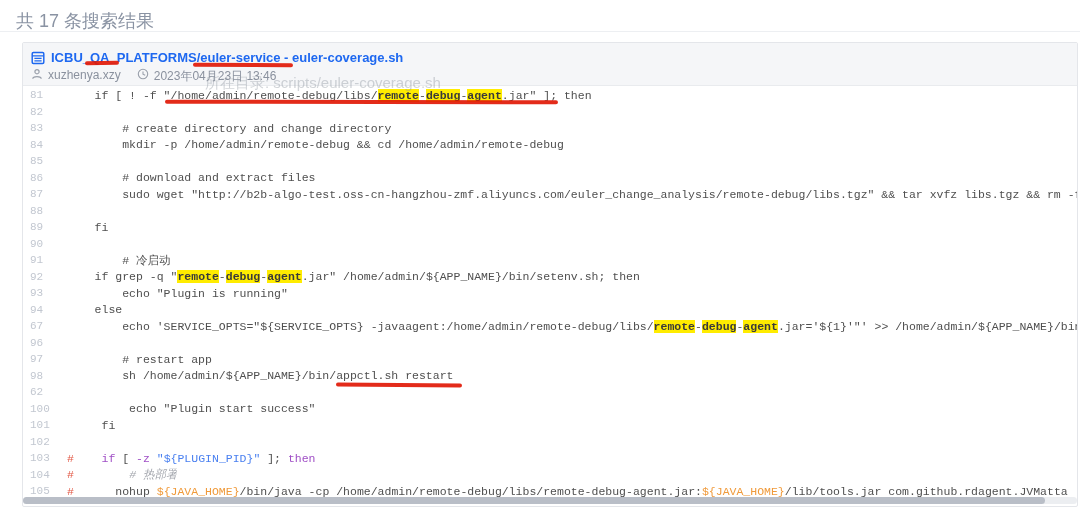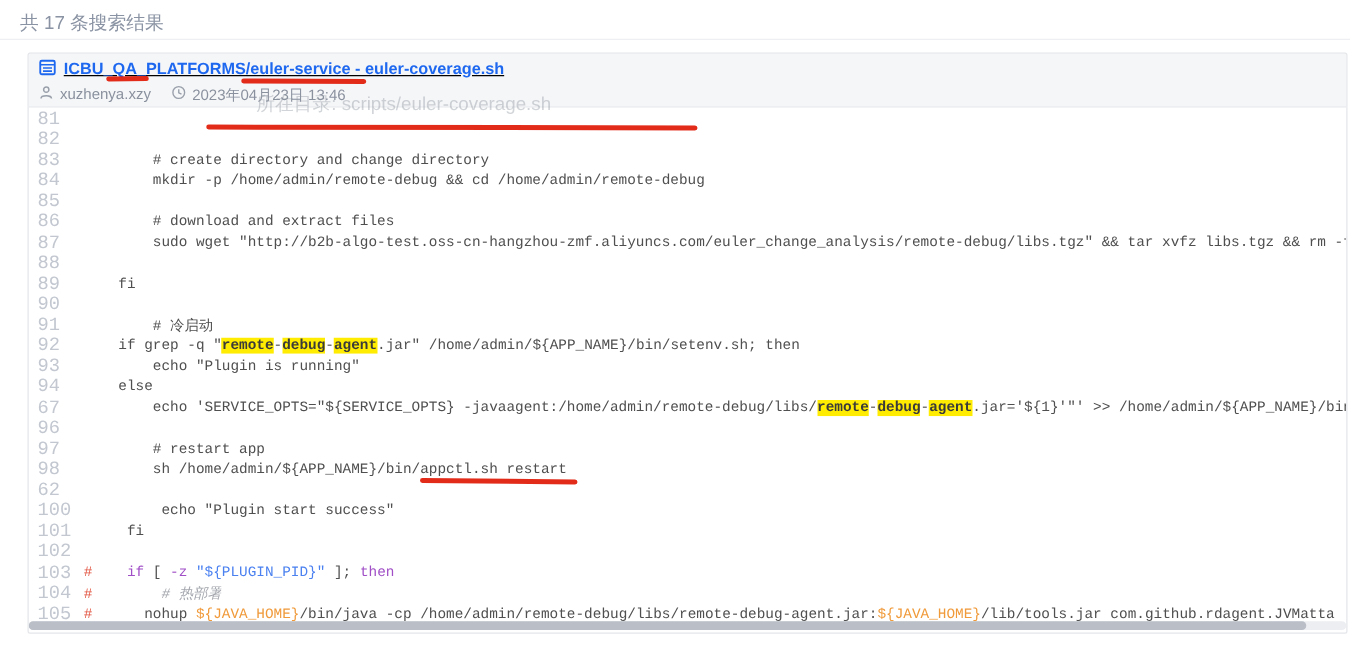--- a/index.html
+++ b/index.html
@@ -1,42 +1,42 @@
 <!DOCTYPE html>
 <html><head>
 <meta charset="utf-8">
 <style>
   * { margin:0; padding:0; box-sizing:border-box; }
   html,body { width:1080px; height:516px; }
   body {
     position:relative; background:#ffffff; overflow:hidden;
     font-family:"Liberation Sans","DejaVu Sans",sans-serif;
   }
-  .results-summary { position:absolute; top:9px; left:16px; font-size:15px; color:#8a93a3; }
+  .results-summary { position:absolute; top:9px; left:16px; font-size:18px; color:#8a93a3; }
   .top-divider { position:absolute; top:31px; left:0; width:1080px; height:1px; background:#edeff2; }
 
   .card {
     position:absolute; left:22px; top:42px; width:1056px; height:465px;
     border:1px solid #e4e6ea; border-radius:2px; background:#ffffff; overflow:hidden;
   }
   .card-header {
     height:43px; background:#f5f6f8; border-bottom:1px solid #e9ebee; padding:4px 8px 0 8px;
   }
-  .title-row { display:flex; align-items:flex-start; height:21px; gap:6px; cursor:pointer;text-decoration:underline; }
+  .title-row { display:flex; align-items:center; height:21px; gap:6px; cursor:pointer; }
   .result-title { color:#1e68f0; font-weight:bold; font-size:13px; white-space:nowrap; }
   .meta-row { display:flex; align-items:flex-start; height:17px; gap:5px; color:#8a919e; font-size:12px; }
   .meta-sep { width:6px; }
   .icon { display:inline-flex; align-items:center; justify-content:center; flex:none; }
 
   .code-area { position:relative; padding-top:1px; }
   .code-line { display:flex; height:16.5px; align-items:center; overflow:hidden; }
   .ln {
     flex:none; width:36px; padding-right:0; text-align:left; padding-left:7px;
     font-family:"Liberation Mono","DejaVu Sans Mono",monospace;
-    font-size:15px; color:#c2c7d0;
+    font-size:11px; color:#c2c7d0;
   }
   .lc {
     margin-left:8px; white-space:pre; overflow:hidden;
     font-family:"Liberation Mono","DejaVu Sans Mono",monospace;
     font-size:11.5px; color:#4f4f4f;
   }
   .sp   { color:#4f4f4f; }
   .sh   { background:#ffec00; color:#3a3a3a; font-weight:bold; }
   .shash{ color:#e25744; }
   .skw  { color:#a04fc6;text-align:center; }
@@ -92,20 +92,21 @@
           <path d="M6 3.4 L6 6.2 L8.2 7.3"></path>
         </svg>
       </span>
       <span>2023年04月23日 13:46</span>
     </div>
   </div>
 
   <div class="code-area">
       <div class="code-line">
         <span class="ln">81</span>
+        <pre class="lc"><span class="sp">    if [ ! -f "/home/admin/remote-debug/libs/</span><span class="sh">remote</span><span class="sp">-</span><span class="sh">debug</span><span class="sp">-</span><span class="sh">agent</span><span class="sp">.jar" ]; then</span></pre>
       </div>
       <div class="code-line">
         <span class="ln">82</span>
         <pre class="lc"><span class="sp"> </span></pre>
       </div>
       <div class="code-line">
         <span class="ln">83</span>
         <pre class="lc"><span class="sp">        # create directory and change directory</span></pre>
       </div>
       <div class="code-line">

